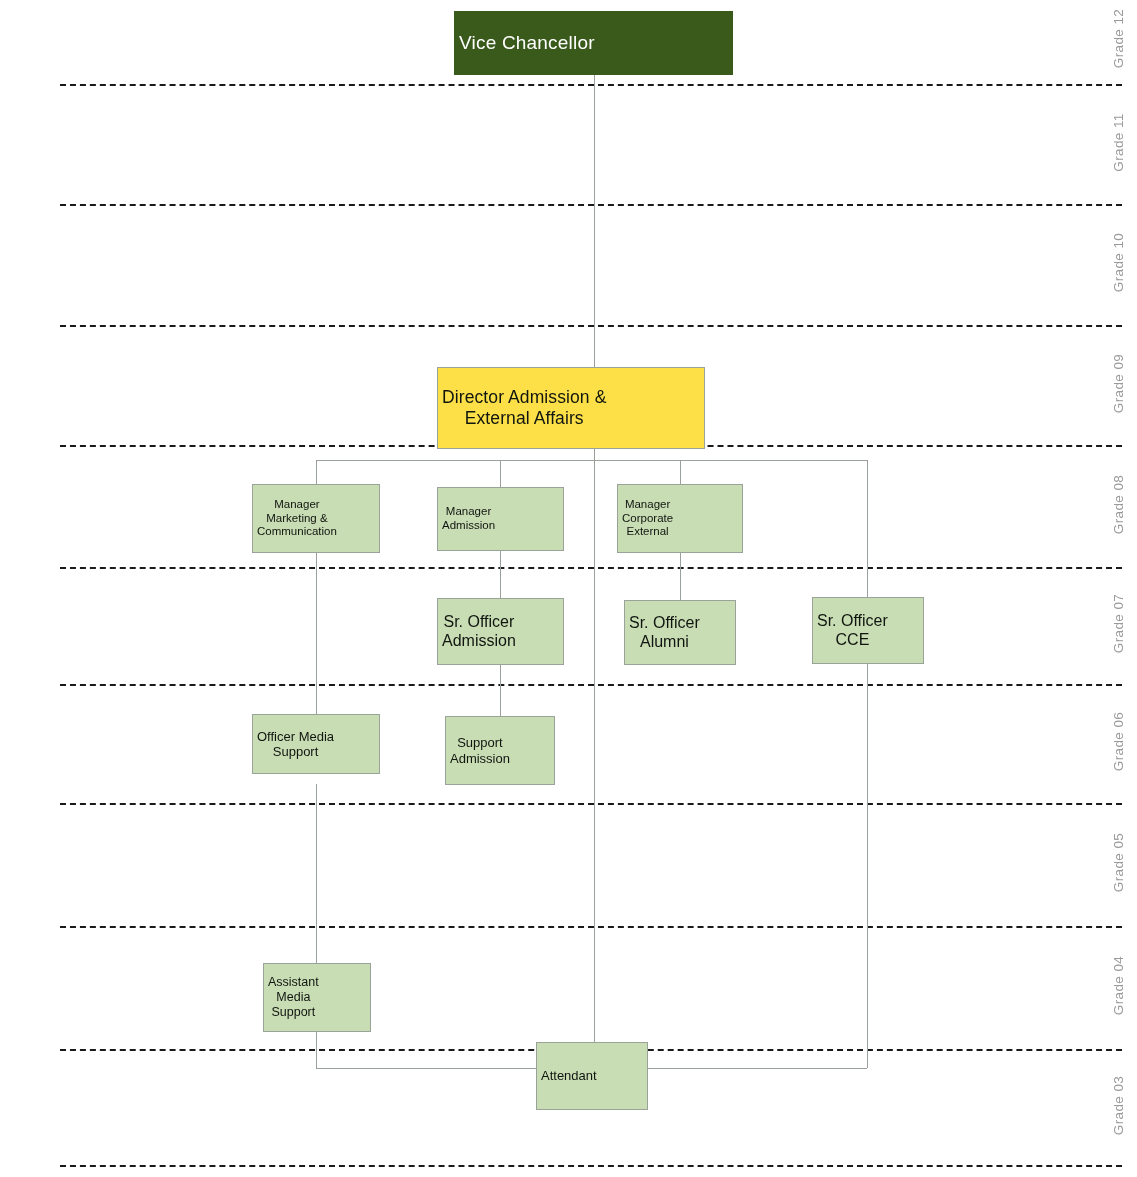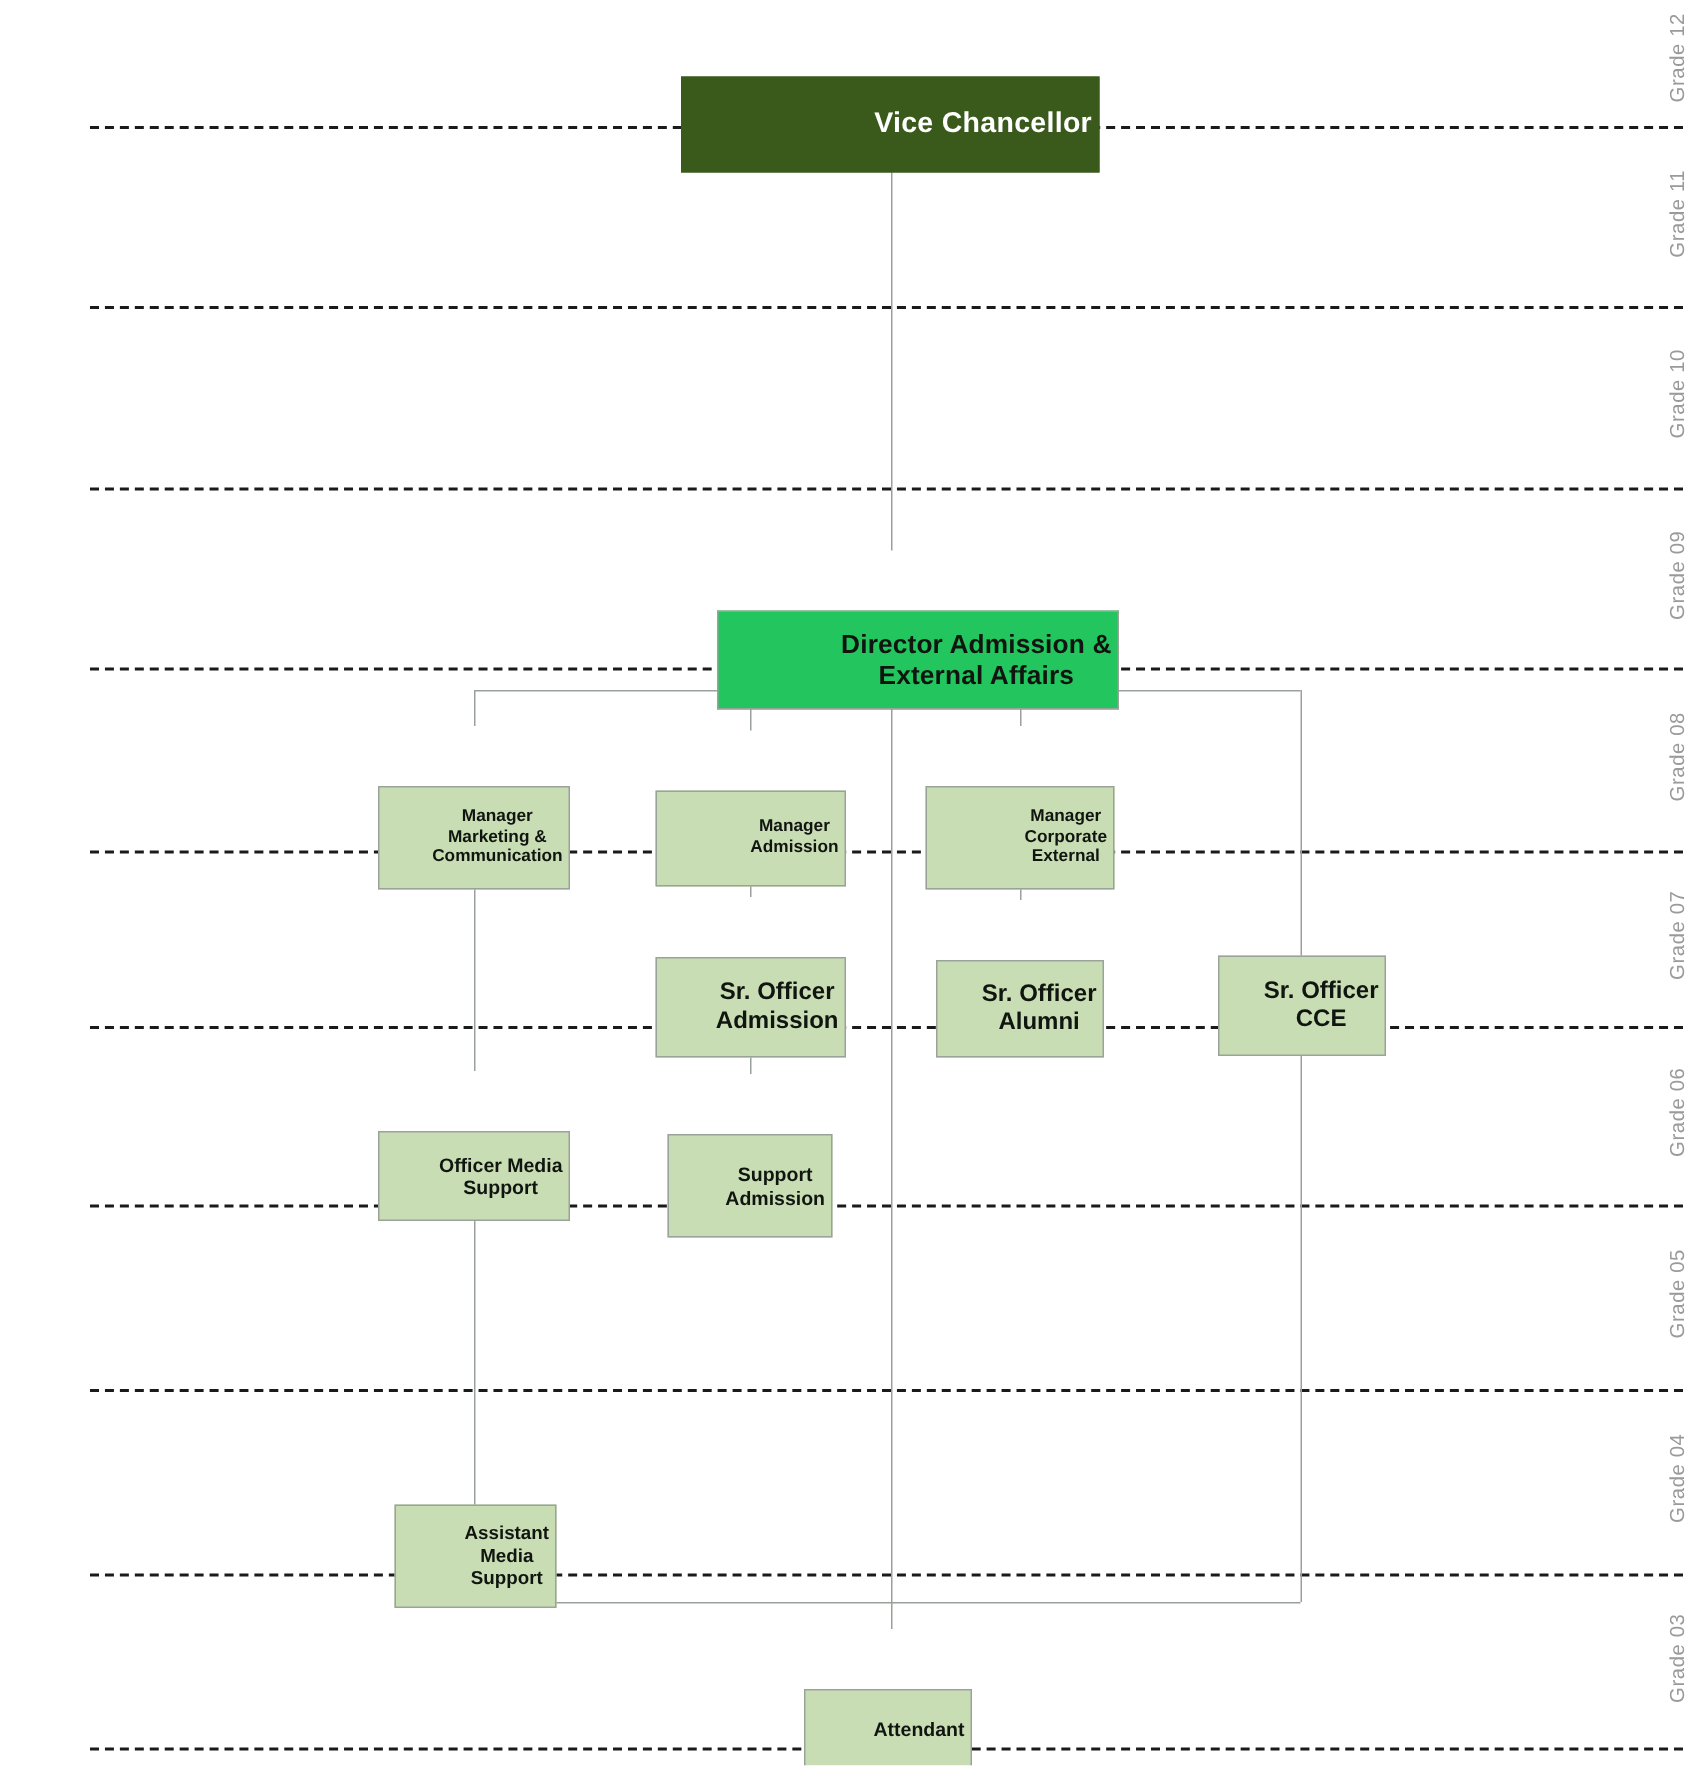--- a/index.html
+++ b/index.html
@@ -54,30 +54,29 @@
     height: 0;
     border-top: 1.3px solid #9aa09a;
   }
 
   
   .node {
     position: absolute;
     box-sizing: border-box;
     display: flex;
     align-items: center;
-    justify-content: flex-end;
+    justify-content: flex-start;
     text-align: center;
     border: 1px solid #9aa39a;
     background: #c9ddb4;
     color: #101510;
-    font-weight: bold;
+    font-weight: normal;
     line-height: 1.18;
     padding: 2px 4px;
     z-index: 3;
-    margin-top: 40px;
   }
   .node.root {
     background: #3a5a1c;
     border: 1px solid #3a5a1c;
     color: #ffffff;
     font-size: 19px;
     letter-spacing: .2px;
   }
   .node.director {
     font-size: 17.5px;
@@ -134,21 +133,21 @@
       <div class="conn-v" style="left: 594px; top: 1068px; height: 18px; border-left-color: rgb(154, 160, 154);"></div>
       <div class="conn-h" style="left: 316px; top: 460px; width: 551px; border-top-color: rgb(154, 160, 154);"></div>
       <div class="conn-h" style="left: 316px; top: 1068px; width: 551px; border-top-color: rgb(154, 160, 154);"></div>
     </div>
   <div id="nodes-layer">
       <div class="node root" style="left: 454px; top: 11px; width: 279px; height: 64px; background: rgb(58, 90, 28); border-color: rgb(58, 90, 28); color: rgb(255, 255, 255);">
         <div>
           <span>Vice Chancellor</span>
         </div>
       </div>
-      <div class="node director" style="left: 478px; top: 367px; width: 268px; height: 66px; background: #22c55e; border-color: rgb(154, 163, 154); color: rgb(16, 21, 16);">
+      <div class="node director" style="left: 437px; top: 367px; width: 268px; height: 82px; background: #fde047; border-color: rgb(154, 163, 154); color: rgb(16, 21, 16);">
         <div>
           <span>Director Admission &amp;</span>
           <span>External Affairs</span>
         </div>
       </div>
       <div class="node lvl-mgr" style="left: 252px; top: 484px; width: 128px; height: 69px; background: rgb(201, 221, 180); border-color: rgb(154, 163, 154); color: rgb(16, 21, 16);">
         <div>
           <span>Manager</span>
           <span>Marketing &amp;</span>
           <span>Communication</span>
@@ -197,19 +196,19 @@
           <span>Admission</span>
         </div>
       </div>
       <div class="node lvl-asst" style="left: 263px; top: 963px; width: 108px; height: 69px; background: rgb(201, 221, 180); border-color: rgb(154, 163, 154); color: rgb(16, 21, 16);">
         <div>
           <span>Assistant</span>
           <span>Media</span>
           <span>Support</span>
         </div>
       </div>
-      <div class="node lvl-att" style="left: 536px; top: 1086px; width: 112px; height: 53px; background: rgb(201, 221, 180); border-color: rgb(154, 163, 154); color: rgb(16, 21, 16);">
+      <div class="node lvl-att" style="left: 536px; top: 1042px; width: 112px; height: 68px; background: rgb(201, 221, 180); border-color: rgb(154, 163, 154); color: rgb(16, 21, 16);">
         <div>
           <span>Attendant</span>
         </div>
       </div>
     </div>
 </div>
 
 </body></html>

